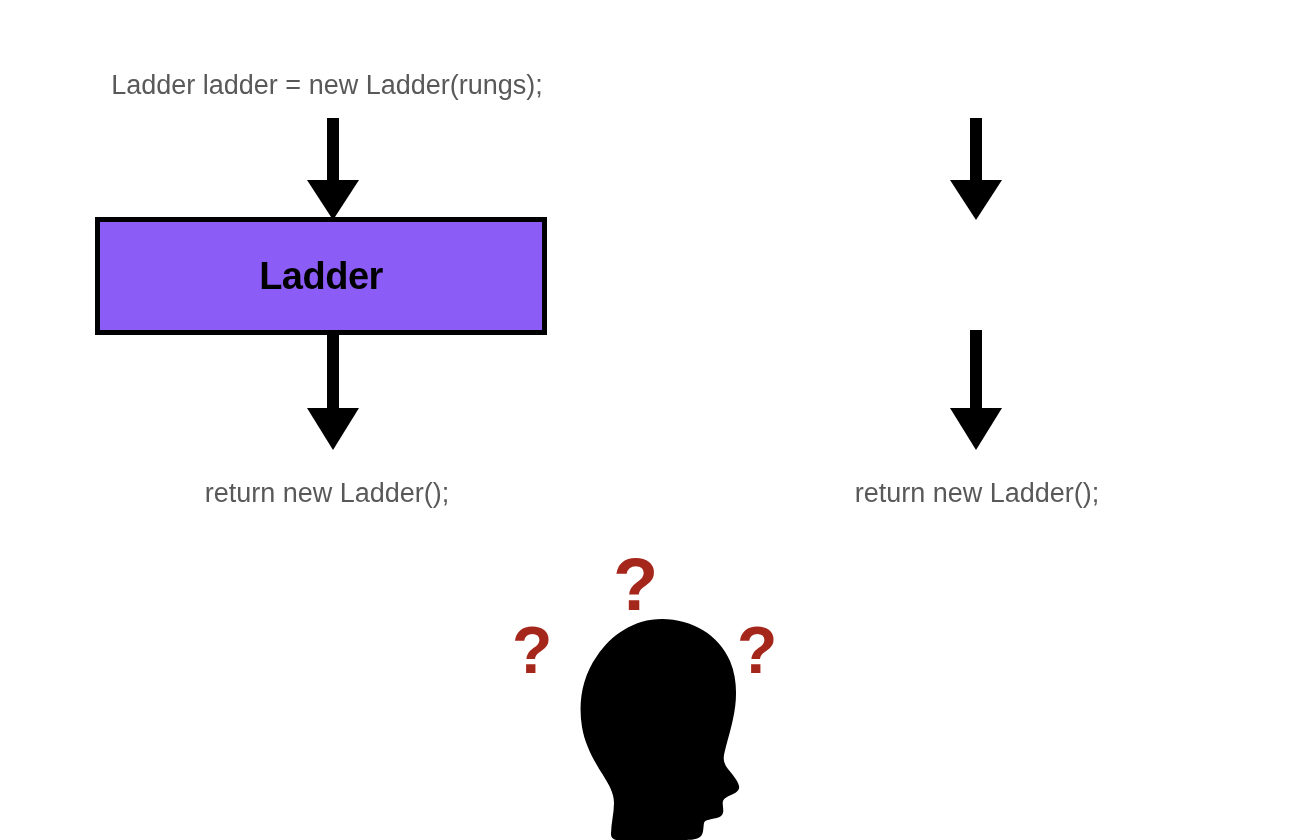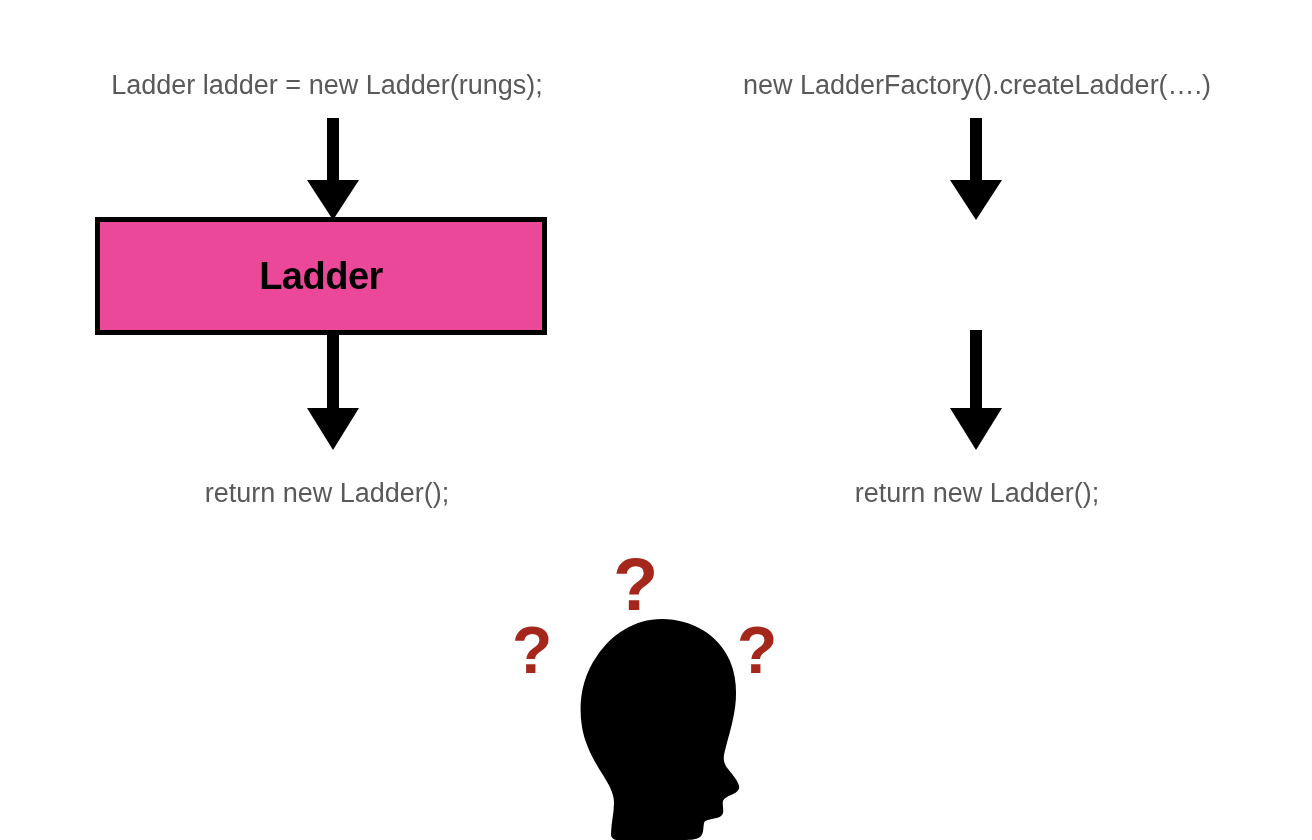--- a/index.html
+++ b/index.html
@@ -27,21 +27,21 @@
     letter-spacing: 0px;
     white-space: nowrap;
     line-height: 1;
   }
   .code-label.center {
     text-align: center;
     transform: translateX(-50%);
   }
   .class-box {
     position: absolute;
-    background: #ec4899;
+    background: #8b5cf6;
     border: 5px solid #000000;
     box-sizing: border-box;
     display: flex;
     align-items: center;
     justify-content: center;
   }
   .class-box-label {
     color: #000000;
     font-family: "Liberation Sans", sans-serif;
     font-size: 38px;
@@ -80,21 +80,20 @@
     <span class="class-box-label">Ladder</span>
   </div>
 
   <svg class="arrow" style="left:297px; top:330px;" width="72" height="122" viewBox="0 0 72 122">
     <rect x="30" y="0" width="12" height="82" fill="#000000"></rect>
     <polygon points="10,78 62,78 36,120" fill="#000000"></polygon>
   </svg>
 
   <div class="code-label center" style="left:327px; top:480px;">return new Ladder();</div>
 
-  <div class="code-label center" style="left:977px; top:72px;">new LadderFactory().createLadder(….)</div>
 
   <svg class="arrow" style="left:940px; top:118px;" width="72" height="104" viewBox="0 0 72 104">
     <rect x="30" y="0" width="12" height="66" fill="#000000"></rect>
     <polygon points="10,62 62,62 36,102" fill="#000000"></polygon>
   </svg>
 
 
   <svg class="arrow" style="left:940px; top:330px;" width="72" height="122" viewBox="0 0 72 122">
     <rect x="30" y="0" width="12" height="82" fill="#000000"></rect>
     <polygon points="10,78 62,78 36,120" fill="#000000"></polygon>

